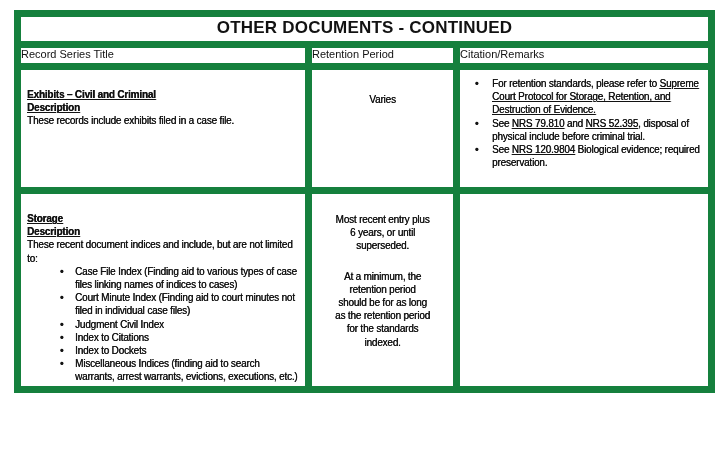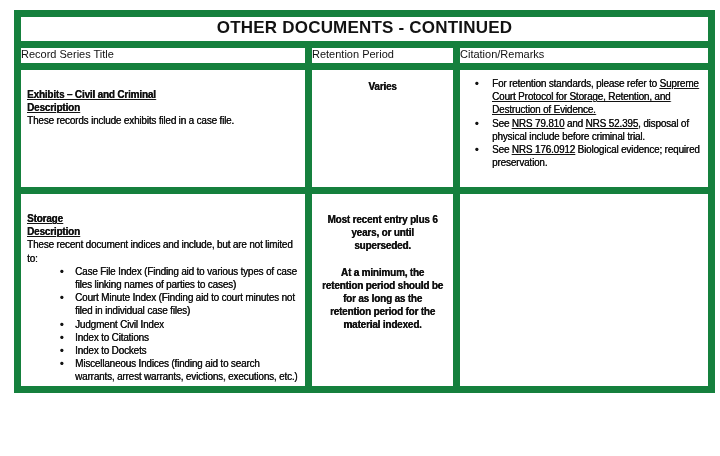--- a/index.html
+++ b/index.html
@@ -48,21 +48,21 @@
     line-height:13.2px;
     letter-spacing:-.2px;
     padding:18px 6px 2px 6px;
     text-shadow:.3px 0 0 currentColor; 
   }
   .row-1 td{height:97px;}
   .row-2 td{height:164px;}
   .hu{font-weight:700;text-decoration:underline;text-underline-offset:1px;}
   .u{text-decoration:underline;text-underline-offset:1px;}
   .ret-cell{text-align:center;padding-top:6px;}
-  .ret-cell p{margin:4px;font-weight:bold;}
+  .ret-cell p{margin:17px;}
   .row-2 .ret-first{margin-top:13px;}
   .row-2 .ret-second{margin-top:13px;}
   ul.blist{list-style:none;margin:0;padding:0;}
   ul.blist li{position:relative;padding-left:48px;}
   ul.blist li::before{content:"\2022";position:absolute;left:33px;top:0;font-weight:700;}
   ul.citlist{list-style:none;margin:0;padding:0;}
   ul.citlist li{position:relative;padding-left:26px;}
   ul.citlist li::before{content:"\2022";position:absolute;left:9px;top:0;font-weight:700;}
 </style>
 </head>
@@ -92,39 +92,39 @@
         <div class="hu">Description</div>
         <div>These records include exhibits filed in a case file.</div>
       </td>
       <td class="body-cell ret-cell">
         <p>Varies</p>
       </td>
       <td class="body-cell" style="padding-top:7px;">
         <ul class="citlist">
           <li><span>For retention standards, please refer to </span><span class="u">Supreme Court Protocol for Storage, Retention, and Destruction of Evidence.</span></li>
           <li><span>See </span><span class="u">NRS 79.810</span><span> and </span><span class="u">NRS 52.395</span><span>, disposal of physical include before criminal trial.</span></li>
-          <li><span>See </span><span class="u">NRS 176.0912</span><span> Biological evidence; required preservation.</span></li>
+          <li><span>See </span><span class="u">NRS 120.9804</span><span> Biological evidence; required preservation.</span></li>
         </ul>
       </td>
     </tr>
 
     <tr class="row-2">
       <td class="body-cell">
         <div class="hu">Storage</div>
         <div class="hu">Description</div>
         <div>These recent document indices and include, but are not limited to:</div>
         <ul class="blist">
-          <li>Case File Index (Finding aid to various types of case files linking names of parties to cases)</li>
+          <li>Case File Index (Finding aid to various types of case files linking names of indices to cases)</li>
           <li>Court Minute Index (Finding aid to court minutes not filed in individual case files)</li>
           <li>Judgment Civil Index</li>
           <li>Index to Citations</li>
           <li>Index to Dockets</li>
           <li>Miscellaneous Indices (finding aid to search warrants, arrest warrants, evictions, executions, etc.)</li>
         </ul>
       </td>
       <td class="body-cell ret-cell">
         <p class="ret-first">Most recent entry plus 6 years, or until superseded.</p>
-        <p class="ret-second">At a minimum, the retention period should be for as long as the retention period for the material indexed.</p>
+        <p class="ret-second">At a minimum, the retention period should be for as long as the retention period for the standards indexed.</p>
       </td>
       <td class="body-cell"></td>
     </tr>
   </tbody>
 </table>
 
 </body></html>

